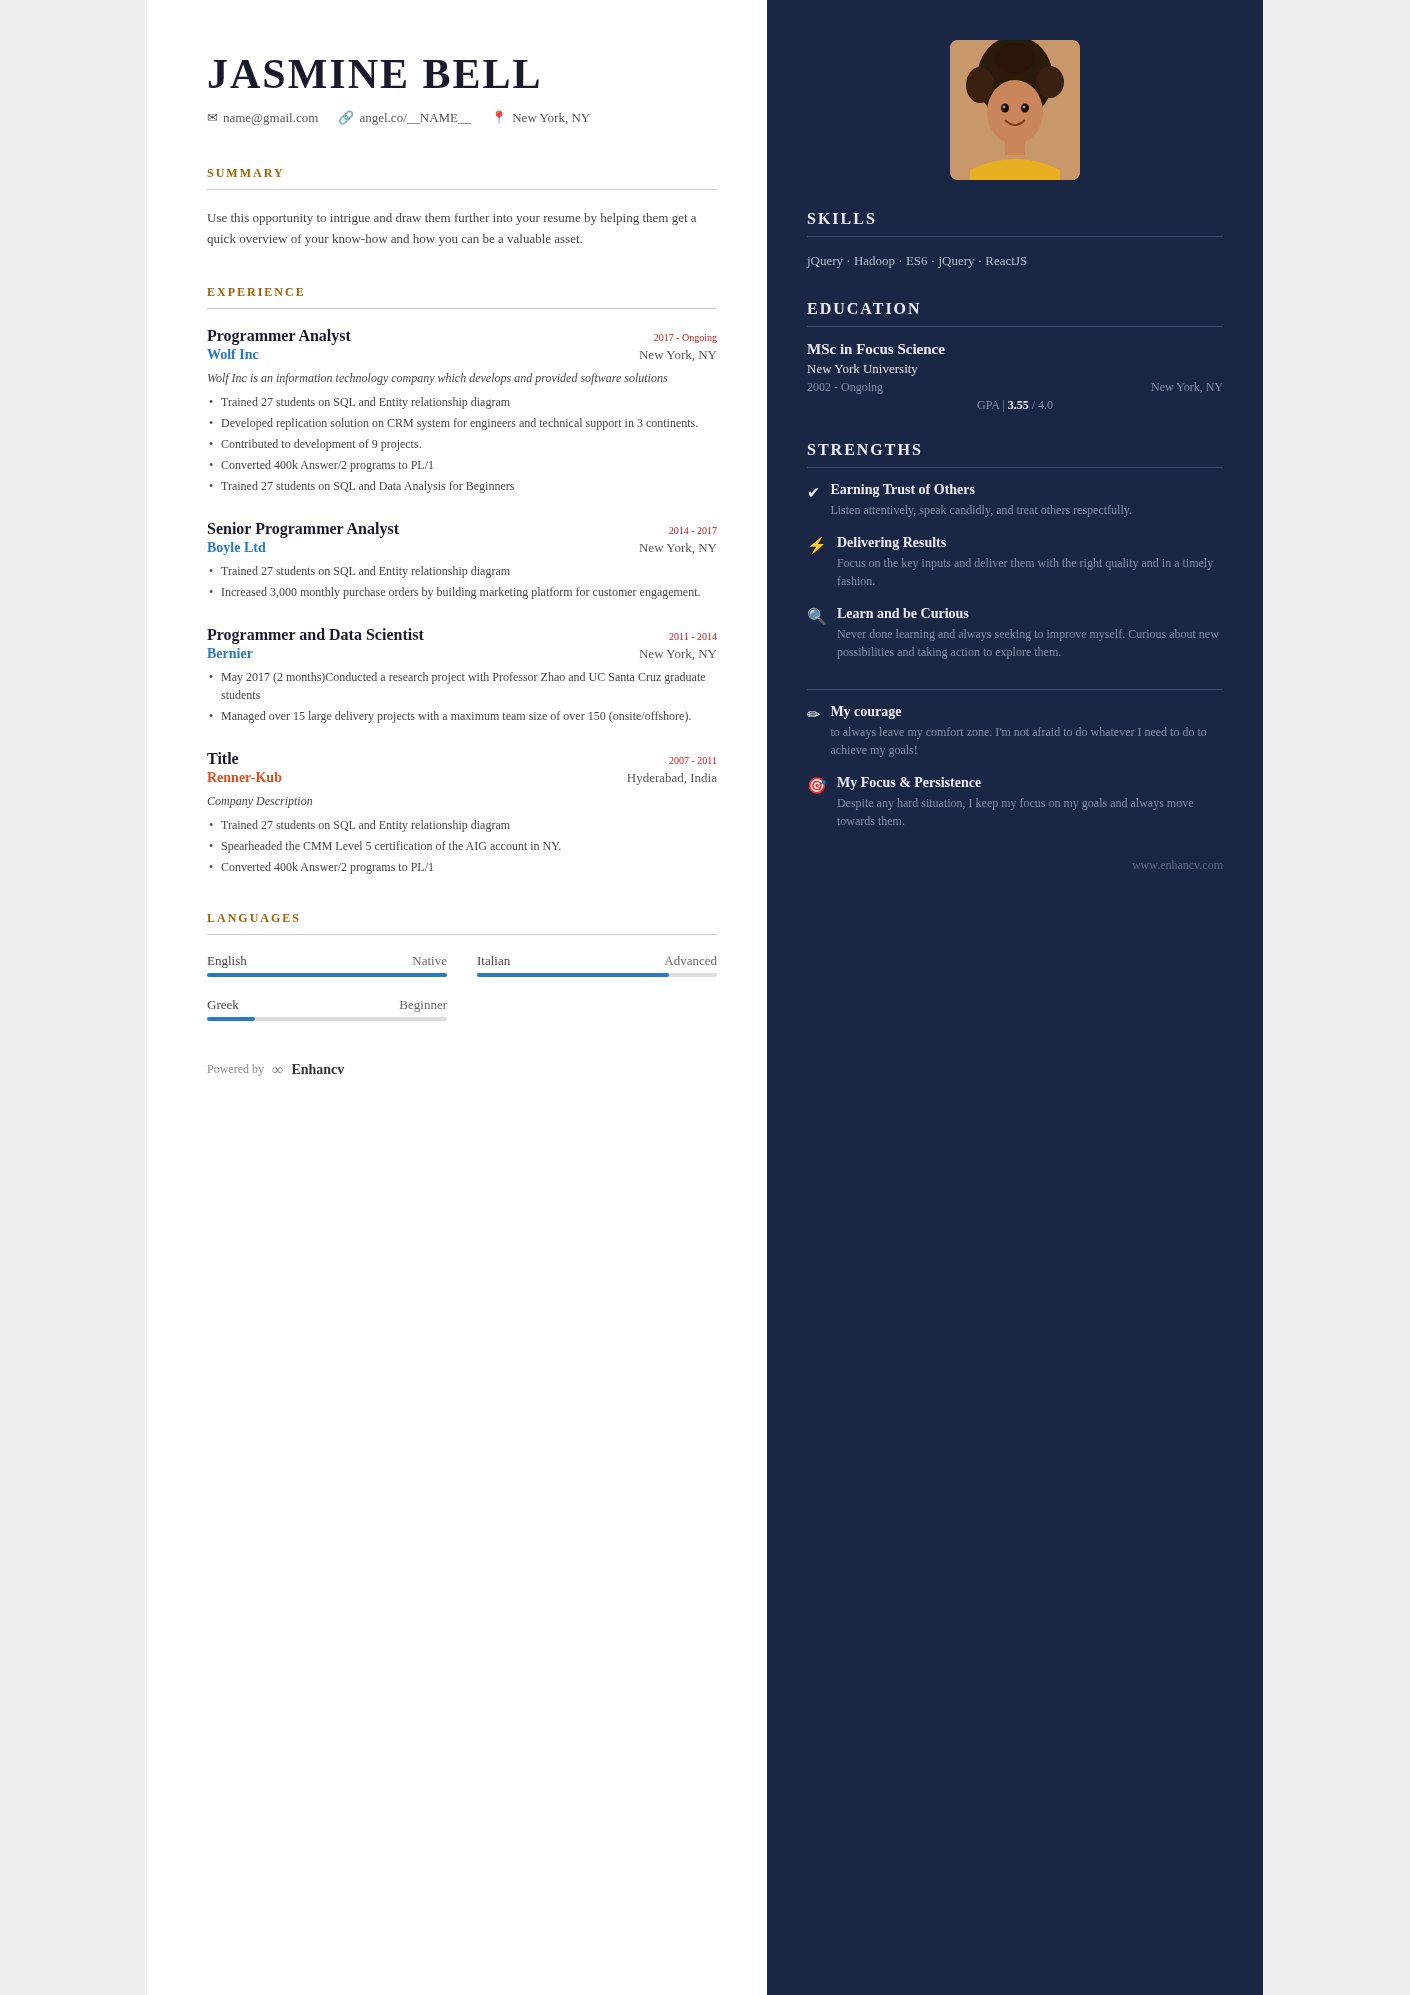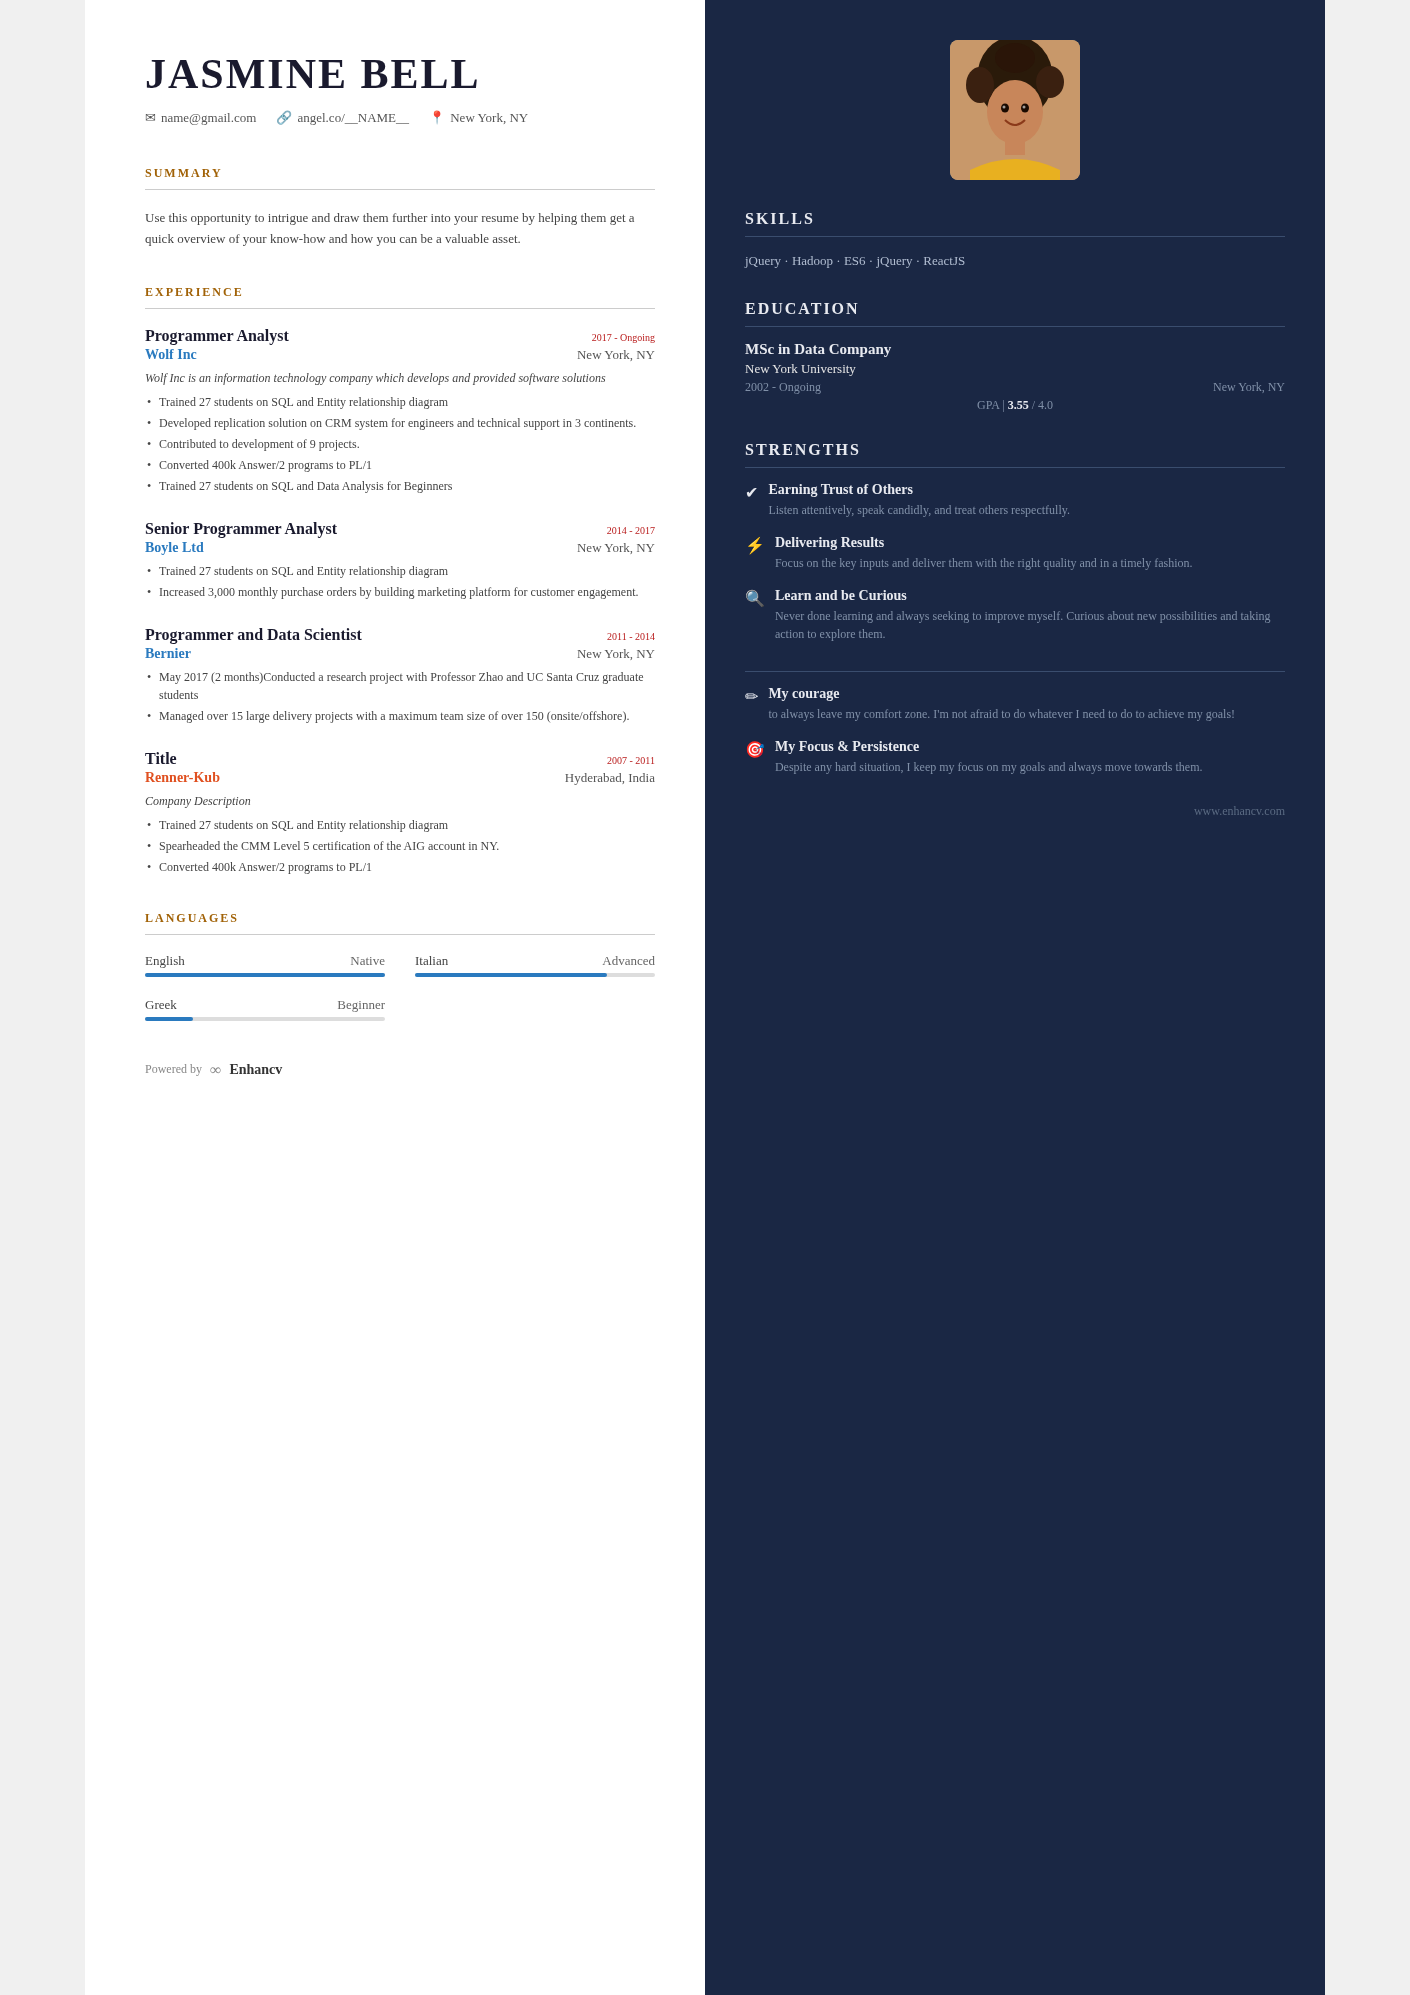--- a/index.html
+++ b/index.html
@@ -1,17 +1,17 @@
 <!DOCTYPE html>
 <html><head>
   <meta charset="utf-8">
   <style>
     * { box-sizing: border-box; margin: 0; padding: 0; }
     body { font-family: 'Georgia', serif; background: #f0f0f0; display: flex; justify-content: center; align-items: flex-start; min-height: 100vh; }
-    .resume-wrapper { width: 1240px; min-height: 1995px; display: flex; background: white; }
+    .resume-wrapper { width: 1116px; min-height: 1995px; display: flex; background: white; }
 
     
     .left-panel { flex: 0 0 620px; padding: 50px 50px 50px 60px; background: #fff; }
     .header-name { font-size: 42px; font-weight: 900; letter-spacing: 2px; color: #1a1a2e; text-transform: uppercase; margin-bottom: 12px; }
     .header-contacts { display: flex; gap: 20px; color: #555; font-size: 13px; margin-bottom: 40px; }
     .header-contacts span { display: flex; align-items: center; gap: 5px; }
 
     .section-title { font-size: 12px; font-weight: 700; letter-spacing: 2px; text-transform: uppercase; color: #a16207; margin-bottom: 8px; }
     .section-divider { border: none; border-top: 1px solid #ccc; margin-bottom: 18px; }
 
@@ -251,21 +251,21 @@
       <div class="right-section-title">SKILLS</div>
       <hr class="right-divider">
       <div class="skills-text">jQuery · Hadoop · ES6 · jQuery · ReactJS</div>
     </div>
 
     <div class="right-section">
       <div class="right-section-title">EDUCATION</div>
       <hr class="right-divider">
       <div id="edu-container">
           <div class="edu-item">
-    <div class="edu-degree">MSc in Data Company</div>
+    <div class="edu-degree">MSc in Focus Science</div>
     <div class="edu-university">New York University</div>
     <div class="edu-row">
       <span>2002 - Ongoing</span>
       <span>New York, NY</span>
     </div>
     <div class="edu-gpa">GPA | <strong>3.55</strong> / 4.0</div>
   </div>
         </div>
     </div>
 

